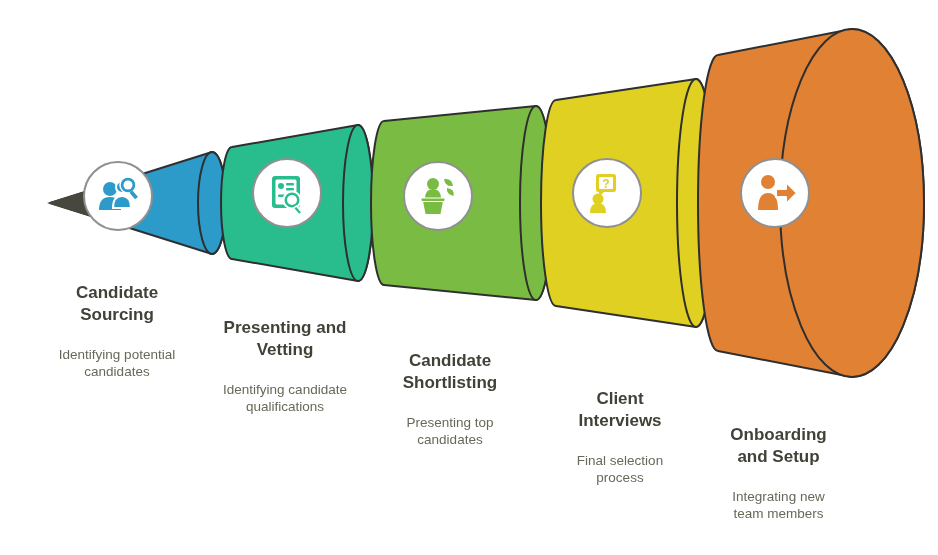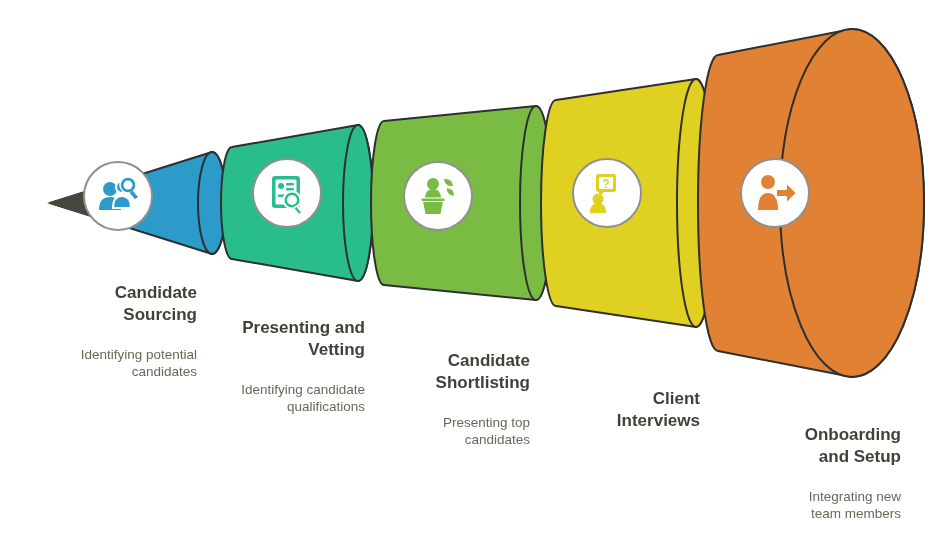--- a/index.html
+++ b/index.html
@@ -1,19 +1,19 @@
 <!DOCTYPE html>
 <html><head>
 <meta charset="utf-8">
 <style>
   html,body{margin:0;padding:0;background:#ffffff;}
   body{width:938px;height:555px;font-family:"Liberation Sans",sans-serif;}
   .canvas{position:relative;width:938px;height:555px;overflow:hidden;background:#ffffff;}
   .canvas > svg{position:absolute;left:0;top:0;}
-  .label{position:absolute;text-align:right;}
+  .label{position:absolute;text-align:center;}
   .stage-title{font-weight:bold;font-size:17px;line-height:1.28;color:#3e4237;white-space:pre-line;}
   .stage-desc{margin-top:20px;font-size:13.5px;line-height:1.32;color:#68685a;white-space:pre-line;}
 </style>
 </head>
 <body>
 
 <div class="canvas">
 
   <svg width="938" height="555" viewBox="0 0 938 555">
 
@@ -118,22 +118,24 @@
   <div class="label" style="left:370px;top:350px;width:160px;">
     <div class="stage-title">Candidate
 Shortlisting</div>
     <div class="stage-desc">Presenting top
 candidates</div>
   </div>
 
   <div class="label" style="left:540px;top:388px;width:160px;">
     <div class="stage-title">Client
 Interviews</div>
+    <div class="stage-desc">Final selection
+process</div>
   </div>
 
-  <div class="label" style="left:736px;top:424px;width:165px;">
+  <div class="label" style="left:696px;top:424px;width:165px;">
     <div class="stage-title">Onboarding
 and Setup</div>
     <div class="stage-desc">Integrating new
 team members</div>
   </div>
 
 </div>
 
 </body></html>

